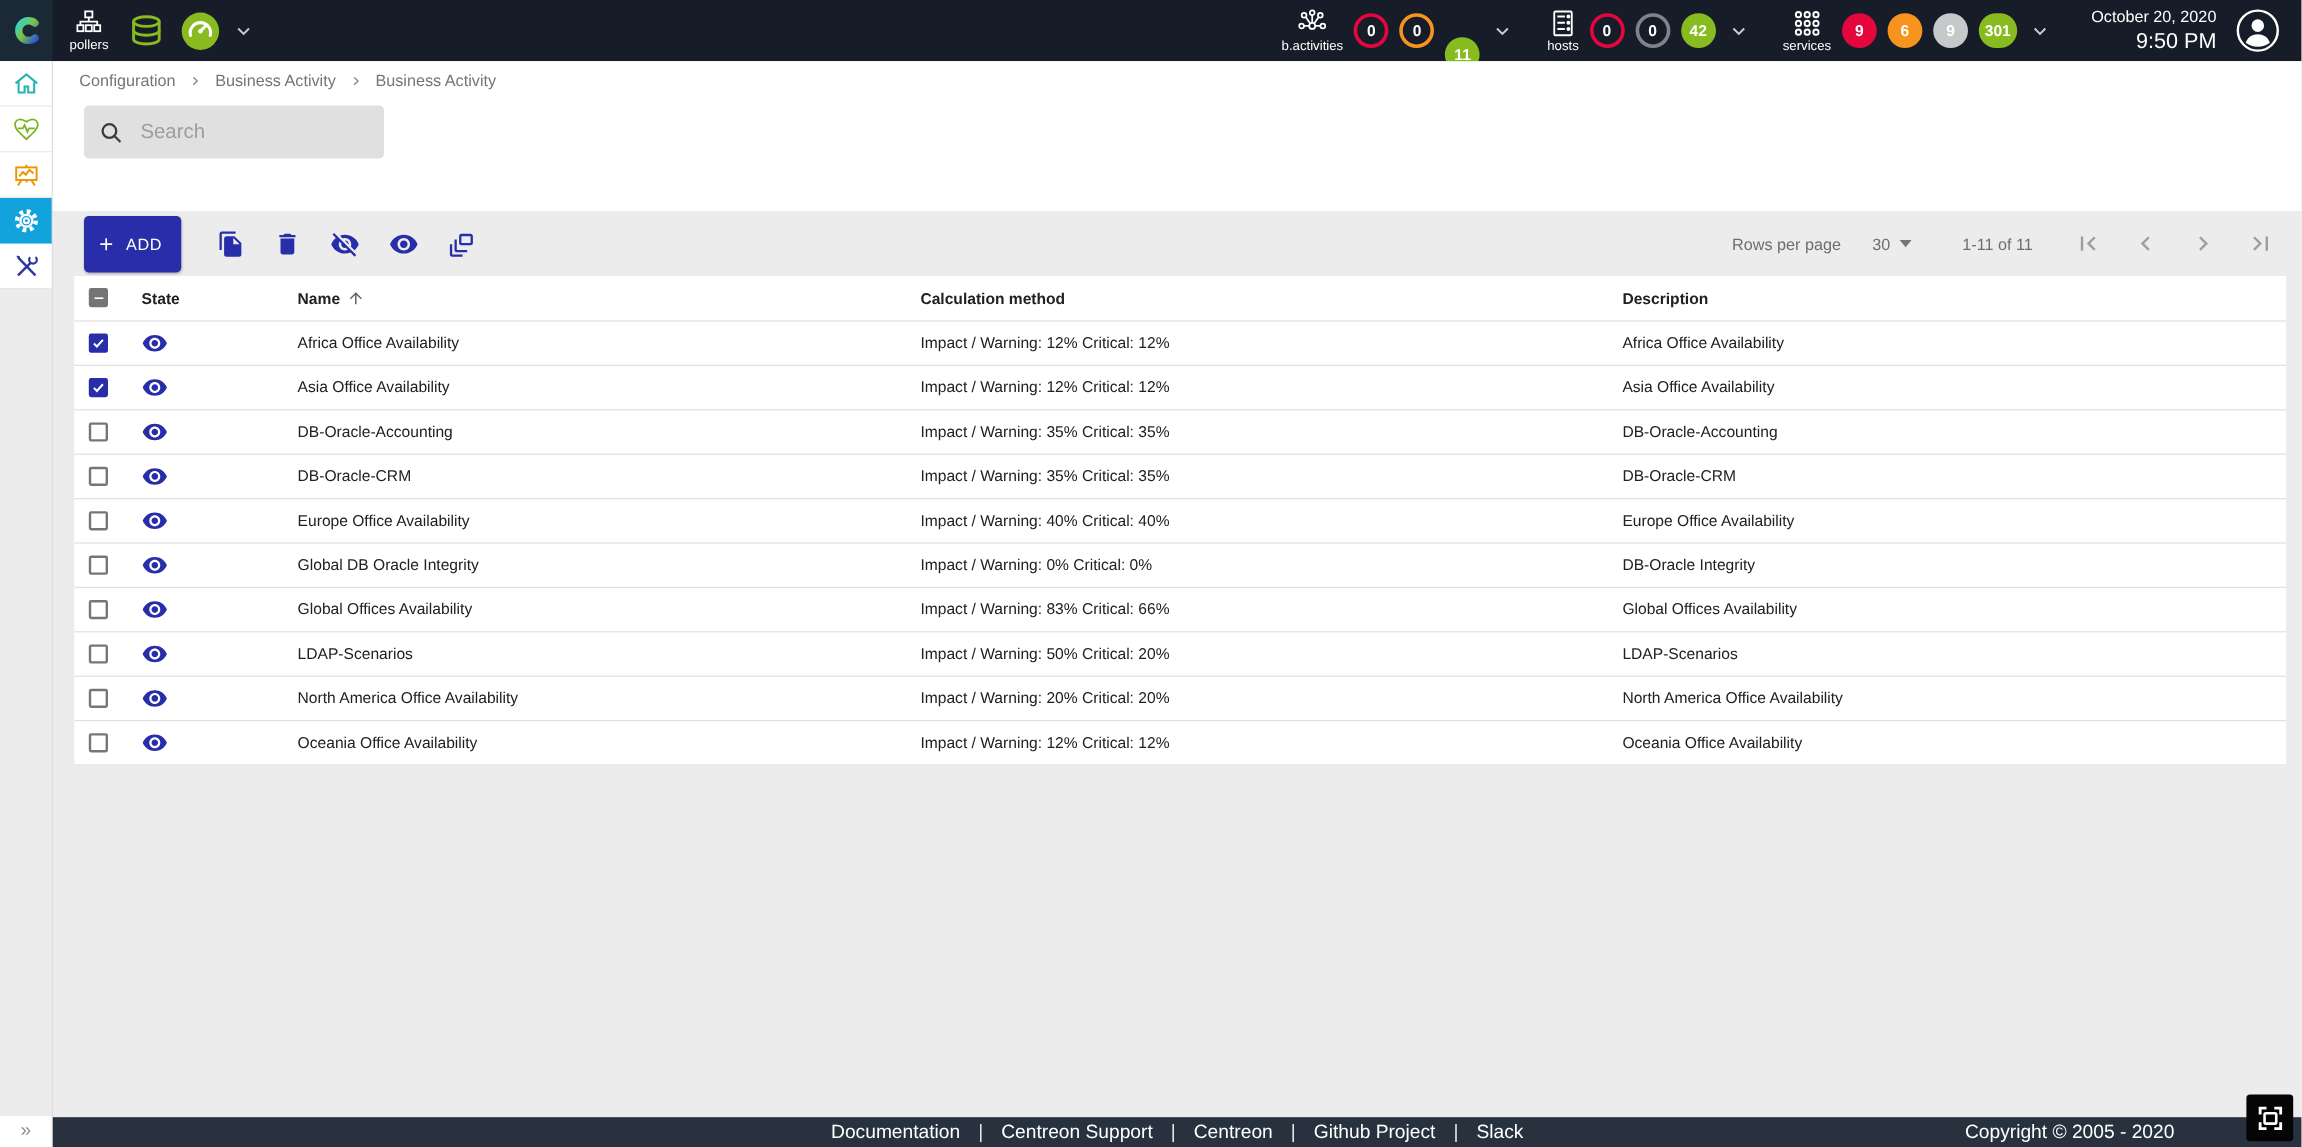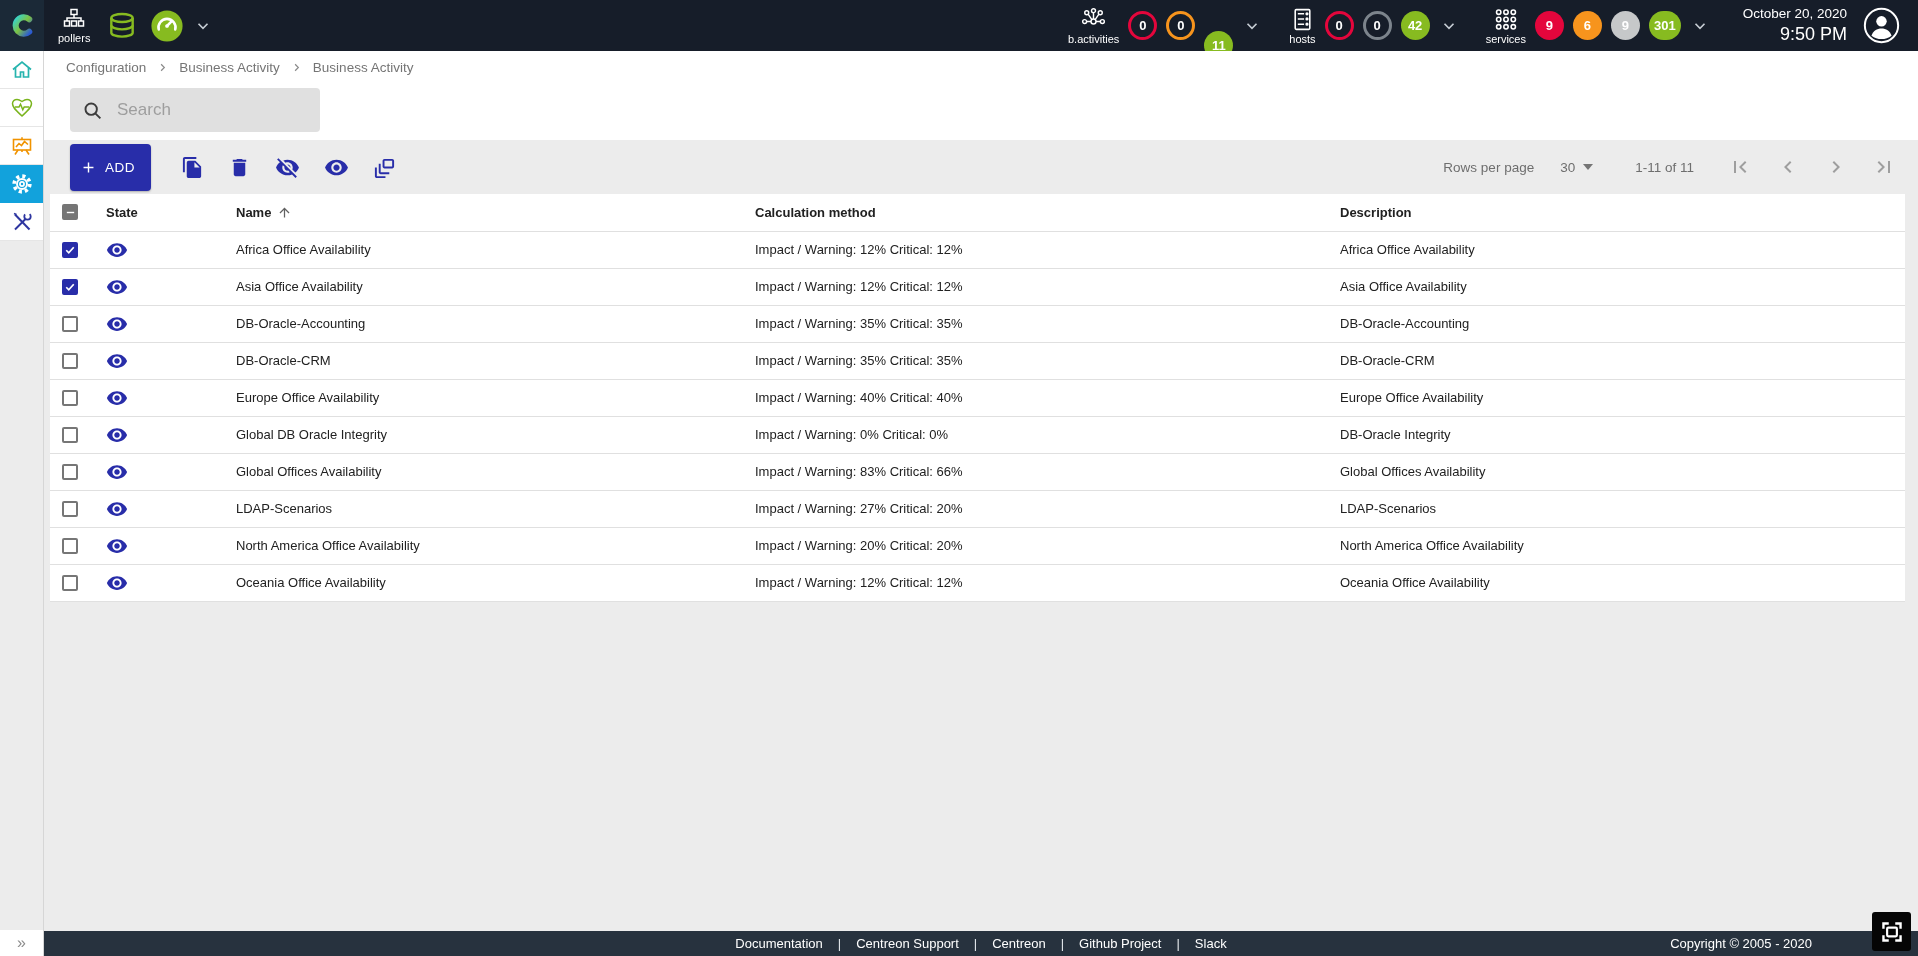--- a/index.html
+++ b/index.html
@@ -31,21 +31,21 @@
   
   .main-row { flex:1; display:flex; min-height:0; }
   .sidebar { width:44px; background:#ececec; border-right:1px solid #d6d6d6; display:flex; flex-direction:column; flex:0 0 auto; }
   .side-item { height:38px; background:#fff; display:flex; align-items:center; justify-content:center; border-bottom:1px solid #e6e6e6; cursor:pointer; }
   .side-item.active { background:#12a2dc; border-bottom-color:#12a2dc; }
   .side-spacer { flex:1; background:#ececec; }
   .side-expand { height:26px; background:#fff; display:flex; align-items:center; justify-content:center;
                  color:#8d8d8d; font-size:16px; cursor:pointer; }
 
   .right-col { flex:1; display:flex; flex-direction:column; min-width:0; }
-  .white-band { background:#fff; height:89px; padding:9px 0 0 22px; flex:0 0 auto; }
+  .white-band { background:#fff; height:125px; padding:9px 0 0 22px; flex:0 0 auto; }
   .breadcrumb { display:flex; align-items:center; gap:11px; font-size:13.5px; color:#757575; margin-bottom:13px; }
   .crumb { display:flex; align-items:center; gap:11px; cursor:pointer; }
   .searchbox { width:250px; height:44px; background:#e0e0e0; border-radius:4px; display:flex; align-items:center; padding:0 12px; margin-left:4px; }
   .searchbox input { border:none; outline:none; background:transparent; font-family:"Liberation Sans", sans-serif;
                      font-size:17px; color:#555; margin-left:14px; width:180px; }
   .searchbox input::placeholder { color:#9e9e9e; }
 
   .gray-area { flex:1; background:#ececec; position:relative; }
   .toolbar { height:54px; display:flex; align-items:center; padding:0 22px 0 26px; }
   .btn-add { background:#282da9; color:#fff; border:none; border-radius:4px; height:47px; padding:0 16px 0 10px;
@@ -53,41 +53,41 @@
              font-size:13.5px; letter-spacing:.5px; cursor:pointer; box-shadow:0 1px 2px rgba(0,0,0,.25); }
   .tool-ic { margin-left:24px; cursor:pointer; display:flex; }
   .tool-ic:first-of-type { margin-left:30px; }
   .toolbar-right { margin-left:auto; display:flex; align-items:center; color:#6e6e6e; font-size:13.5px; }
   .rpp-value { margin-left:26px; display:flex; align-items:center; gap:8px; cursor:pointer; }
   .caret-down { width:0; height:0; border-left:5px solid transparent; border-right:5px solid transparent; border-top:6px solid #757575; }
   .range { margin-left:42px; }
   .pager { margin-left:34px; display:flex; align-items:center; gap:24px; }
   .pager span { display:flex; cursor:default; }
 
-  .card { margin-left:6px; margin-right:13px; background:#fff; }
+  .card { margin-left:18px; margin-right:13px; background:#fff; }
   table { width:100%; border-collapse:collapse; table-layout:fixed; }
   th, td { height:37px; font-size:13px; color:#212121; text-align:left; border-bottom:1px solid #e0e0e0; padding:0; vertical-align:middle; }
   thead th { font-weight:bold; }
   th.c-check, td.c-check { padding-left:12px; }
   th.c-state, td.c-state { padding-left:13px; }
   th.c-name,  td.c-name  { padding-left:7px; }
   th.c-calc,  td.c-calc  { padding-left:6px; }
   th.c-desc,  td.c-desc  { padding-left:6px; }
   .name-head { display:flex; align-items:center; gap:6px; }
   .cb { width:16px; height:16px; border:2px solid #767676; border-radius:2px; background:#fff; display:flex;
         align-items:center; justify-content:center; cursor:pointer; }
   .cb svg { display:none; }
   .cb.checked { background:#282da9; border-color:#282da9; }
   .cb.checked svg { display:block; }
   .cb.indeterminate { background:#757575; border-color:#757575; }
   .cb.indeterminate svg { display:block; }
   .roweye { cursor:pointer; display:flex; width:22px; }
 
   
-  footer { height:25px; background:#27323e; color:#fff; font-size:13px; display:flex; align-items:center;
+  footer { height:25px; background:#27323e; color:#fff; font-size:16px; display:flex; align-items:center;
            justify-content:center; position:relative; flex:0 0 auto; }
   .flinks { display:flex; align-items:center; }
   .flink { padding:0 15px; cursor:pointer; white-space:nowrap; }
   .fsep { color:#e3e8ec; }
   .copyright { position:absolute; right:106px; top:0; height:100%; display:flex; align-items:center; }
 
   .fullscreen-btn { position:absolute; right:7px; bottom:5px; width:39px; height:39px; background:#050505; border:none;
                     border-radius:3px; display:flex; align-items:center; justify-content:center; cursor:pointer; z-index:10; }
 </style>
 </head>
@@ -543,21 +543,21 @@
                     </span>
                   </td>
                   <td class="c-state">
                     <span class="roweye">
                       <svg width="22" height="22" viewBox="0 0 24 24" fill="#282da9">
                         <path d="M12 4.5C7 4.5 2.73 7.61 1 12c1.73 4.39 6 7.5 11 7.5s9.27-3.11 11-7.5c-1.73-4.39-6-7.5-11-7.5zM12 17c-2.76 0-5-2.24-5-5s2.24-5 5-5 5 2.24 5 5-2.24 5-5 5zm0-8c-1.66 0-3 1.34-3 3s1.34 3 3 3 3-1.34 3-3-1.34-3-3-3z"></path>
                       </svg>
                     </span>
                   </td>
                   <td class="c-name">LDAP-Scenarios</td>
-                  <td class="c-calc">Impact / Warning: 27% Critical: 20%</td>
+                  <td class="c-calc">Impact / Warning: 50% Critical: 20%</td>
                   <td class="c-desc">LDAP-Scenarios</td>
                 </tr>
 
                 <tr>
                   <td class="c-check">
                     <span class="cb">
                       
                     </span>
                   </td>
                   <td class="c-state">

